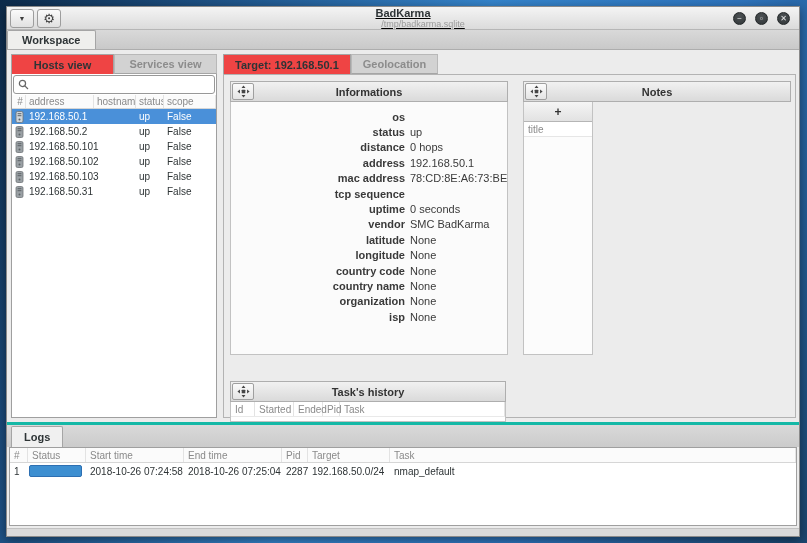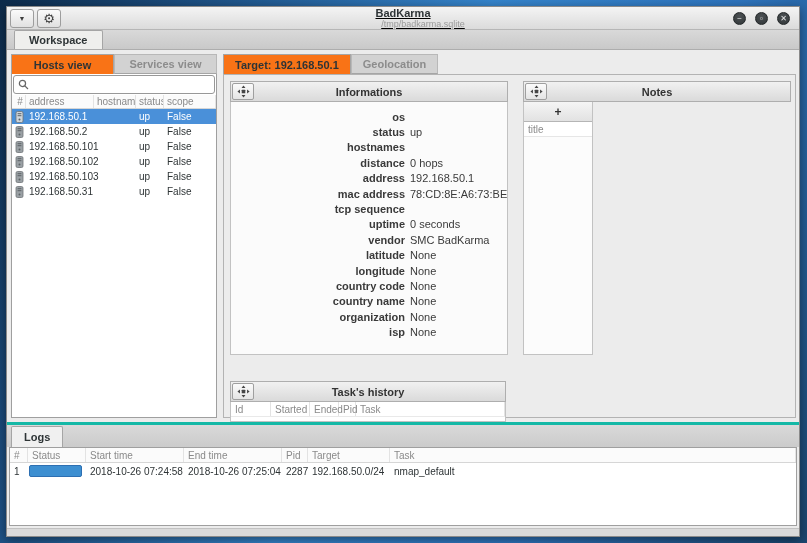--- a/index.html
+++ b/index.html
@@ -23,33 +23,33 @@
   .title { font-size:11px; font-weight:bold; color:#2d3336; line-height:12px; }
   .subtitle { font-size:9px; color:#9a9a9a; line-height:10px;margin-left:40px; }
   .win-controls { margin-left:auto; display:flex; gap:9px; margin-right:9px; }
   .wc { width:13px; height:13px; border-radius:50%; color:#e6e6e6; font-size:8px; line-height:12px;
     text-align:center; background:radial-gradient(circle at 50% 32%,#4c5154,#303537);
     border:1px solid #232729; }
 
   
   .workspace-bar { flex:0 0 20px; background:linear-gradient(#d9d9d9,#c9c9c9);
     border-bottom:1px solid #adadad; display:flex; align-items:flex-end; }
-  .ws-tab { height:19px; margin-left:7px; padding:0 14px; background:#efefed;
+  .ws-tab { height:19px; margin-left:0; padding:0 14px; background:#efefed;
     border:1px solid #a5a5a5; border-bottom:none; border-radius:2px 2px 0 0;
     font-size:11px; font-weight:bold; color:#2e3436; display:flex; align-items:center; }
 
   
   .upper { flex:0 0 372px; display:flex; gap:6px; padding:4px 3px 4px 4px; background:#ececec; }
 
   
   .hosts-panel { width:206px; display:flex; flex-direction:column; }
   .nb-tabs { height:20px; display:flex; }
   .nb-tab { font-size:11px; font-weight:bold; display:flex; align-items:center; justify-content:center;
     padding:0 11px; white-space:nowrap; }
-  .nb-tab.active { background:#f97316; border:1px solid #a5a5a5; border-bottom:none; color:#2e3436; }
+  .nb-tab.active { background:#ef4444; border:1px solid #a5a5a5; border-bottom:none; color:#2e3436; }
   .nb-tab.inactive { background:#d2d2d2; border:1px solid #b8b8b8; border-bottom:1px solid #a5a5a5; color:#8c8c8c; }
   .hosts-panel .nb-tab { flex:1; }
   .hp-body { flex:1; border:1px solid #9f9f9f; border-top:none; background:#fff;
     display:flex; flex-direction:column; overflow:hidden; }
   .search { margin:1px; height:19px; border:1px solid #989898; border-radius:3px; background:#fff;
     display:flex; align-items:center; padding:0 4px; gap:4px; }
   .search input { border:none; outline:none; flex:1; font-size:11px; min-width:0;
     font-family:inherit; background:transparent; }
   .thead { height:14px; display:flex; background:#fbfbfb; border-bottom:1px solid #d6d6d6;
     color:#8a8a8a; font-size:10px; align-items:stretch; }
@@ -87,21 +87,21 @@
     font-size:12px; font-weight:bold; color:#333; }
   .notes-title-head { height:15px; flex:none; display:flex; align-items:center; padding-left:4px;
     font-size:10px; color:#8a8a8a; border-bottom:1px solid #e6e6e6; background:#fff; }
 
   .task-body { position:absolute; top:21px; left:0; right:0; background:#fff;
     border:1px solid #c2c2c2; border-top:none; height:20px; }
   .task-head { height:15px; display:flex; font-size:10px; color:#8a8a8a; align-items:stretch;
     border-bottom:1px solid #e9e9e9; }
   .task-head .c { border-right:1px solid #e3e3e3; padding-left:4px; display:flex; align-items:center;
     white-space:nowrap; }
-  .tc1{width:40px;flex:none;} .tc2{width:39px;flex:none;} .tc3{width:29px;flex:none;} .tc4{width:17px;flex:none;} .tc5{flex:1;}
+  .tc1{width:24px;flex:none;} .tc2{width:39px;flex:none;} .tc3{width:29px;flex:none;} .tc4{width:17px;flex:none;} .tc5{flex:1;}
 
   
   .logs-nb { flex:1; display:flex; flex-direction:column; background:#ececec; border-top:3px solid #14b8a6; min-height:0; }
   .logs-tabbar { flex:0 0 22px; background:linear-gradient(#d9d9d9,#cbcbcb); display:flex; align-items:flex-end; }
   .logs-tab { height:21px; margin-left:4px; padding:0 12px; background:#f0f0f0;
     border:1px solid #a5a5a5; border-bottom:none; border-radius:2px 2px 0 0;
     font-size:11px; font-weight:bold; color:#2e3436; display:flex; align-items:center; }
   .logs-body { flex:1; margin:0 2px 2px 2px; border:1px solid #9f9f9f; background:#fff;
     display:flex; flex-direction:column; overflow:hidden; }
   .logs-head { height:15px; display:flex; background:#fbfbfb; border-bottom:1px solid #d6d6d6;
@@ -286,24 +286,20 @@
                 <div class="info-row">
                   <span class="info-label">os</span>
                   <span class="info-value"></span>
                 </div>
 
                 <div class="info-row">
                   <span class="info-label">status</span>
                   <span class="info-value">up</span>
                 </div>
 
-                <div class="info-row">
-                  <span class="info-label">hostnames</span>
-                  <span class="info-value"></span>
-                </div>
 
                 <div class="info-row">
                   <span class="info-label">distance</span>
                   <span class="info-value">0 hops</span>
                 </div>
 
                 <div class="info-row">
                   <span class="info-label">address</span>
                   <span class="info-value">192.168.50.1</span>
                 </div>

